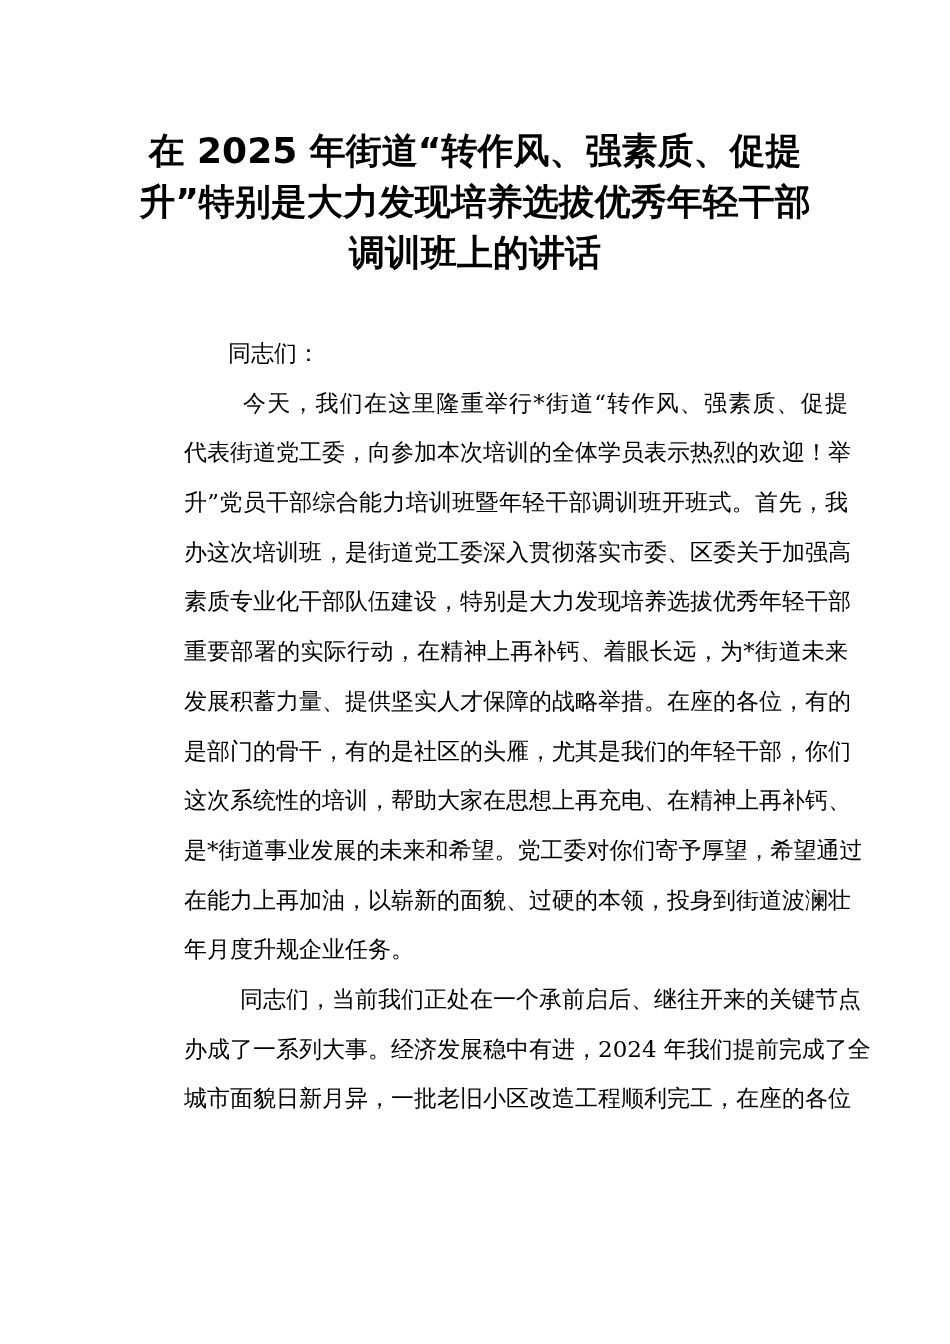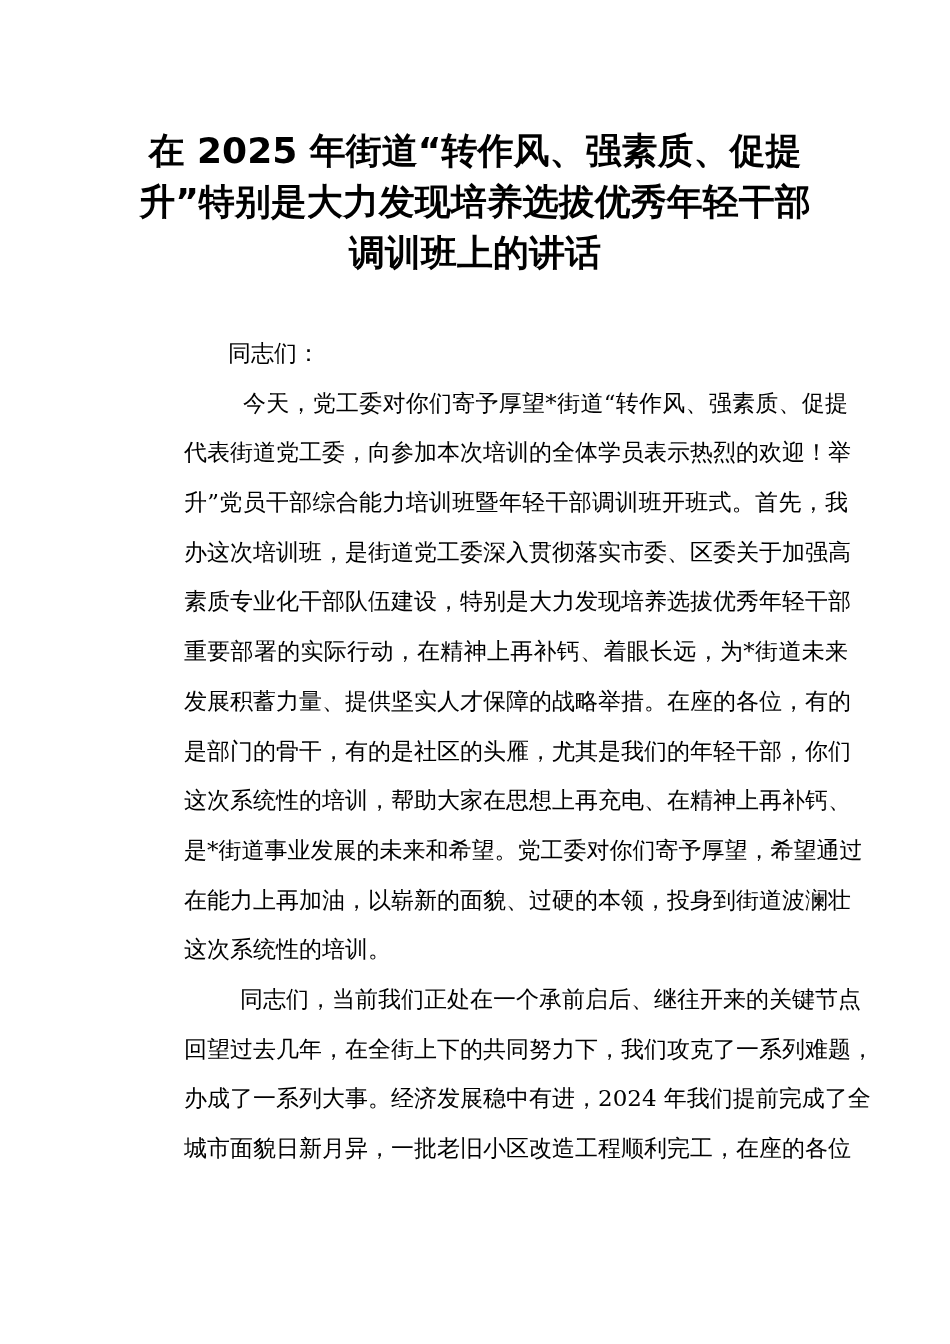--- a/index.html
+++ b/index.html
@@ -70,35 +70,34 @@
     <div class="t-line">调训班上的讲话</div>
   </div>
 
   <div class="doc-body">
 
     <div class="para">
       <div class="line short indent-a">同志们：</div>
     </div>
 
     <div class="para">
-      <div class="line indent-b">今天，党工委对你们寄予厚望*街道“转作风、强素质、促提</div>
+      <div class="line indent-b">今天，我们在这里隆重举行*街道“转作风、强素质、促提</div>
       <div class="line">代表街道党工委，向参加本次培训的全体学员表示热烈的欢迎！举</div>
       <div class="line">升”党员干部综合能力培训班暨年轻干部调训班开班式。首先，我</div>
       <div class="line">办这次培训班，是街道党工委深入贯彻落实市委、区委关于加强高</div>
       <div class="line">素质专业化干部队伍建设，特别是大力发现培养选拔优秀年轻干部</div>
       <div class="line">重要部署的实际行动，在精神上再补钙、着眼长远，为*街道未来</div>
       <div class="line">发展积蓄力量、提供坚实人才保障的战略举措。在座的各位，有的</div>
       <div class="line">是部门的骨干，有的是社区的头雁，尤其是我们的年轻干部，你们</div>
       <div class="line">这次系统性的培训，帮助大家在思想上再充电、在精神上再补钙、</div>
       <div class="line">是*街道事业发展的未来和希望。党工委对你们寄予厚望，希望通过</div>
       <div class="line">在能力上再加油，以崭新的面貌、过硬的本领，投身到街道波澜壮</div>
-      <div class="line short">这次系统性的培训。</div>
+      <div class="line short">年月度升规企业任务。</div>
     </div>
 
     <div class="para">
       <div class="line indent-c">同志们，当前我们正处在一个承前启后、继往开来的关键节点</div>
-      <div class="line">回望过去几年，在全街上下的共同努力下，我们攻克了一系列难题，</div>
       <div class="line">办成了一系列大事。经济发展稳中有进，2024 年我们提前完成了全</div>
       <div class="line">城市面貌日新月异，一批老旧小区改造工程顺利完工，在座的各位</div>
     </div>
 
   </div>
 </div>
 
 </body></html>

